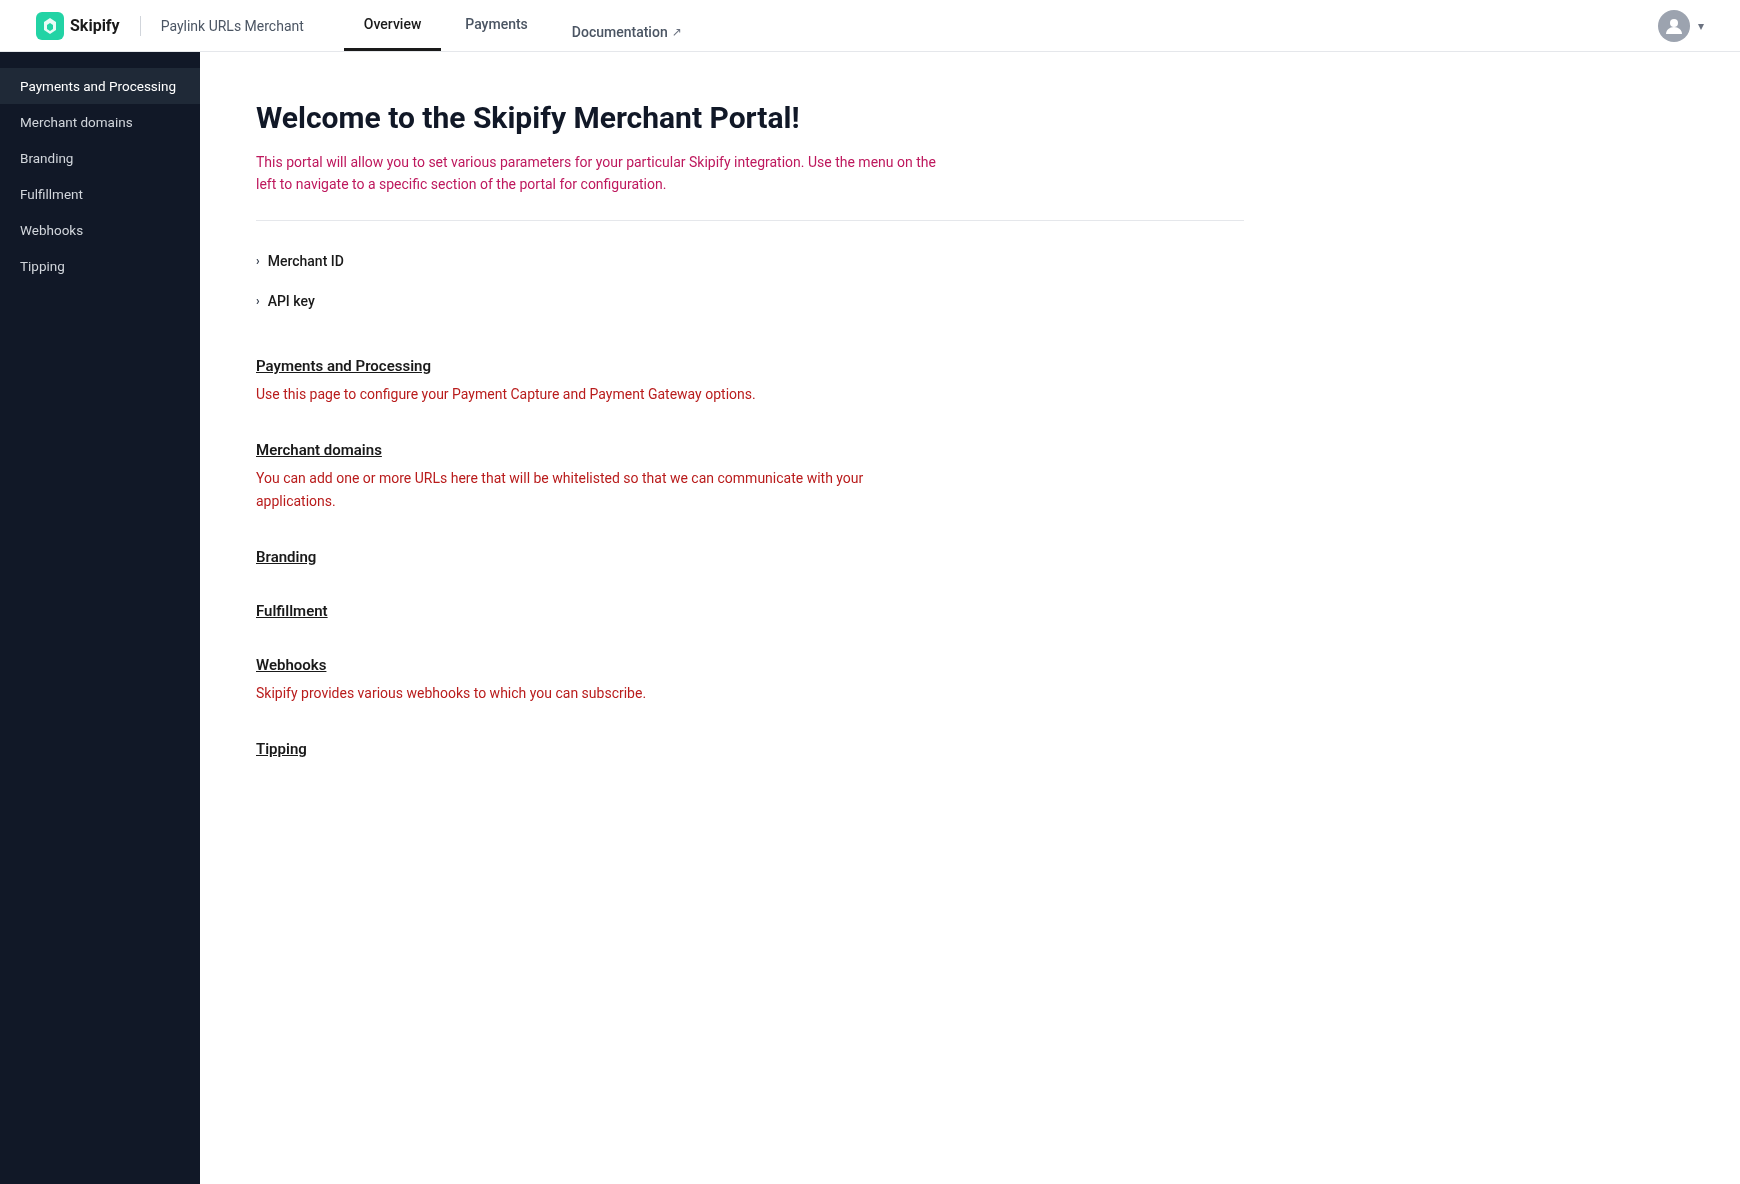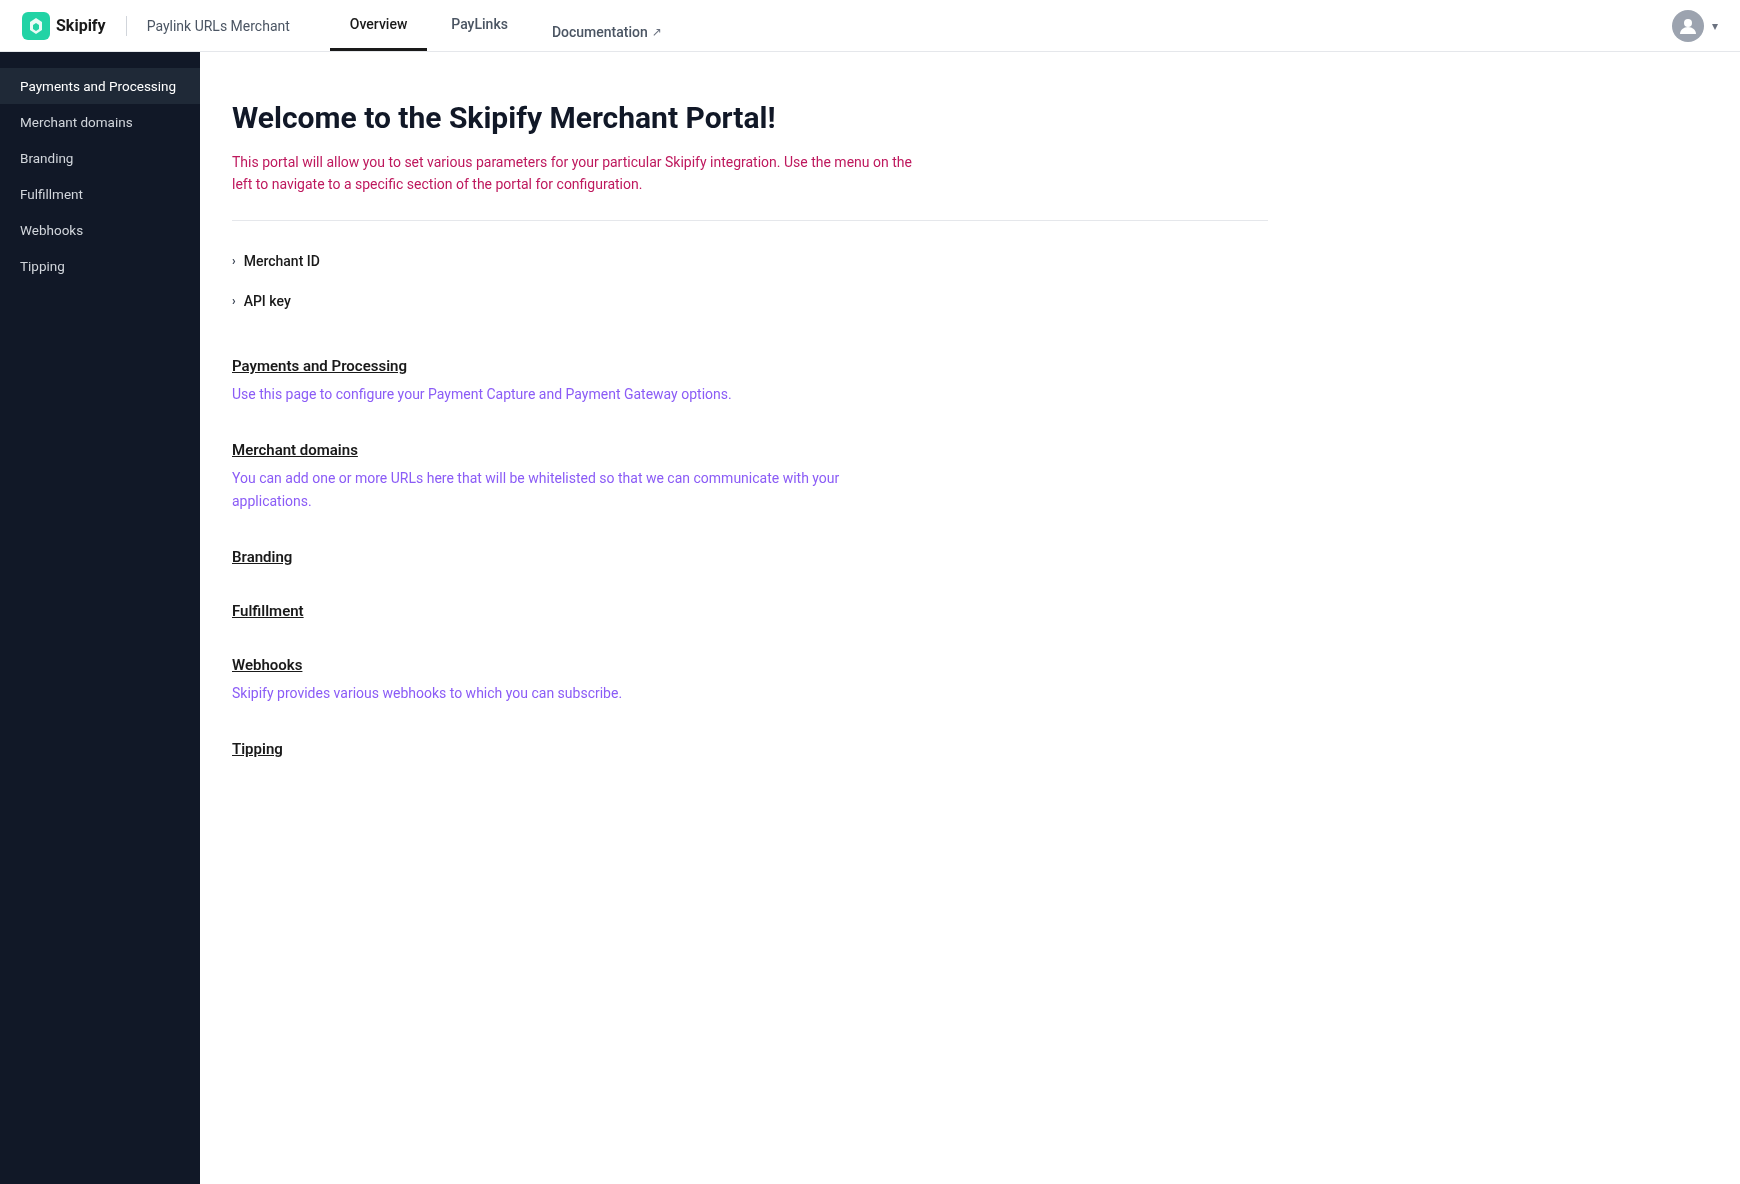--- a/index.html
+++ b/index.html
@@ -10,21 +10,21 @@
       color: #1a1a1a;
       font-size: 14px;
     }
 
     
     .top-nav {
       display: flex;
       align-items: center;
       height: 52px;
       border-bottom: 1px solid #e5e7eb;
-      padding: 0 22px;
+      padding: 0 36px;
       position: fixed;
       top: 0;
       left: 0;
       right: 0;
       background: #fff;
       z-index: 100;
     }
 
     .nav-brand {
       display: flex;
@@ -160,21 +160,21 @@
 
     .sidebar-item.active {
       color: #fff;
       background: #1f2937;
     }
 
     
     .main-content {
       margin-left: 200px;
       flex: 1;
-      padding: 48px 32px;
+      padding: 48px 56px;
       max-width: 1100px;
     }
 
     .page-title {
       font-size: 30px;
       font-weight: 700;
       color: #111827;
       margin-bottom: 16px;
     }
 
@@ -224,21 +224,21 @@
       font-weight: 600;
       color: #1a1a1a;
       text-decoration: underline;
       display: block;
       margin-bottom: 8px;
       cursor: pointer;
     }
 
     .section-description {
       font-size: 14px;
-      color: #8b5cf6;
+      color: #b91c1c;
       line-height: 1.6;
       max-width: 680px;
     }
   </style>
 </head>
 <body>
 
 <nav class="top-nav">
   <div class="nav-brand">
     <div class="nav-brand-logo">
@@ -251,21 +251,21 @@
     </div>
     <div class="nav-divider"></div>
     <span class="merchant-name">Paylink URLs Merchant</span>
   </div>
 
   <div class="nav-tabs">
     <a class="nav-tab active">
       <span>Overview</span>
     </a>
     <a class="nav-tab">
-      <span>PayLinks</span>
+      <span>Payments</span>
     </a>
     <a class="nav-tab">
       <span class="nav-tab-external">
         <span>Documentation</span>
         <span class="external-icon">↗</span>
       </span>
     </a>
   </div>
 
   <div class="nav-right">

